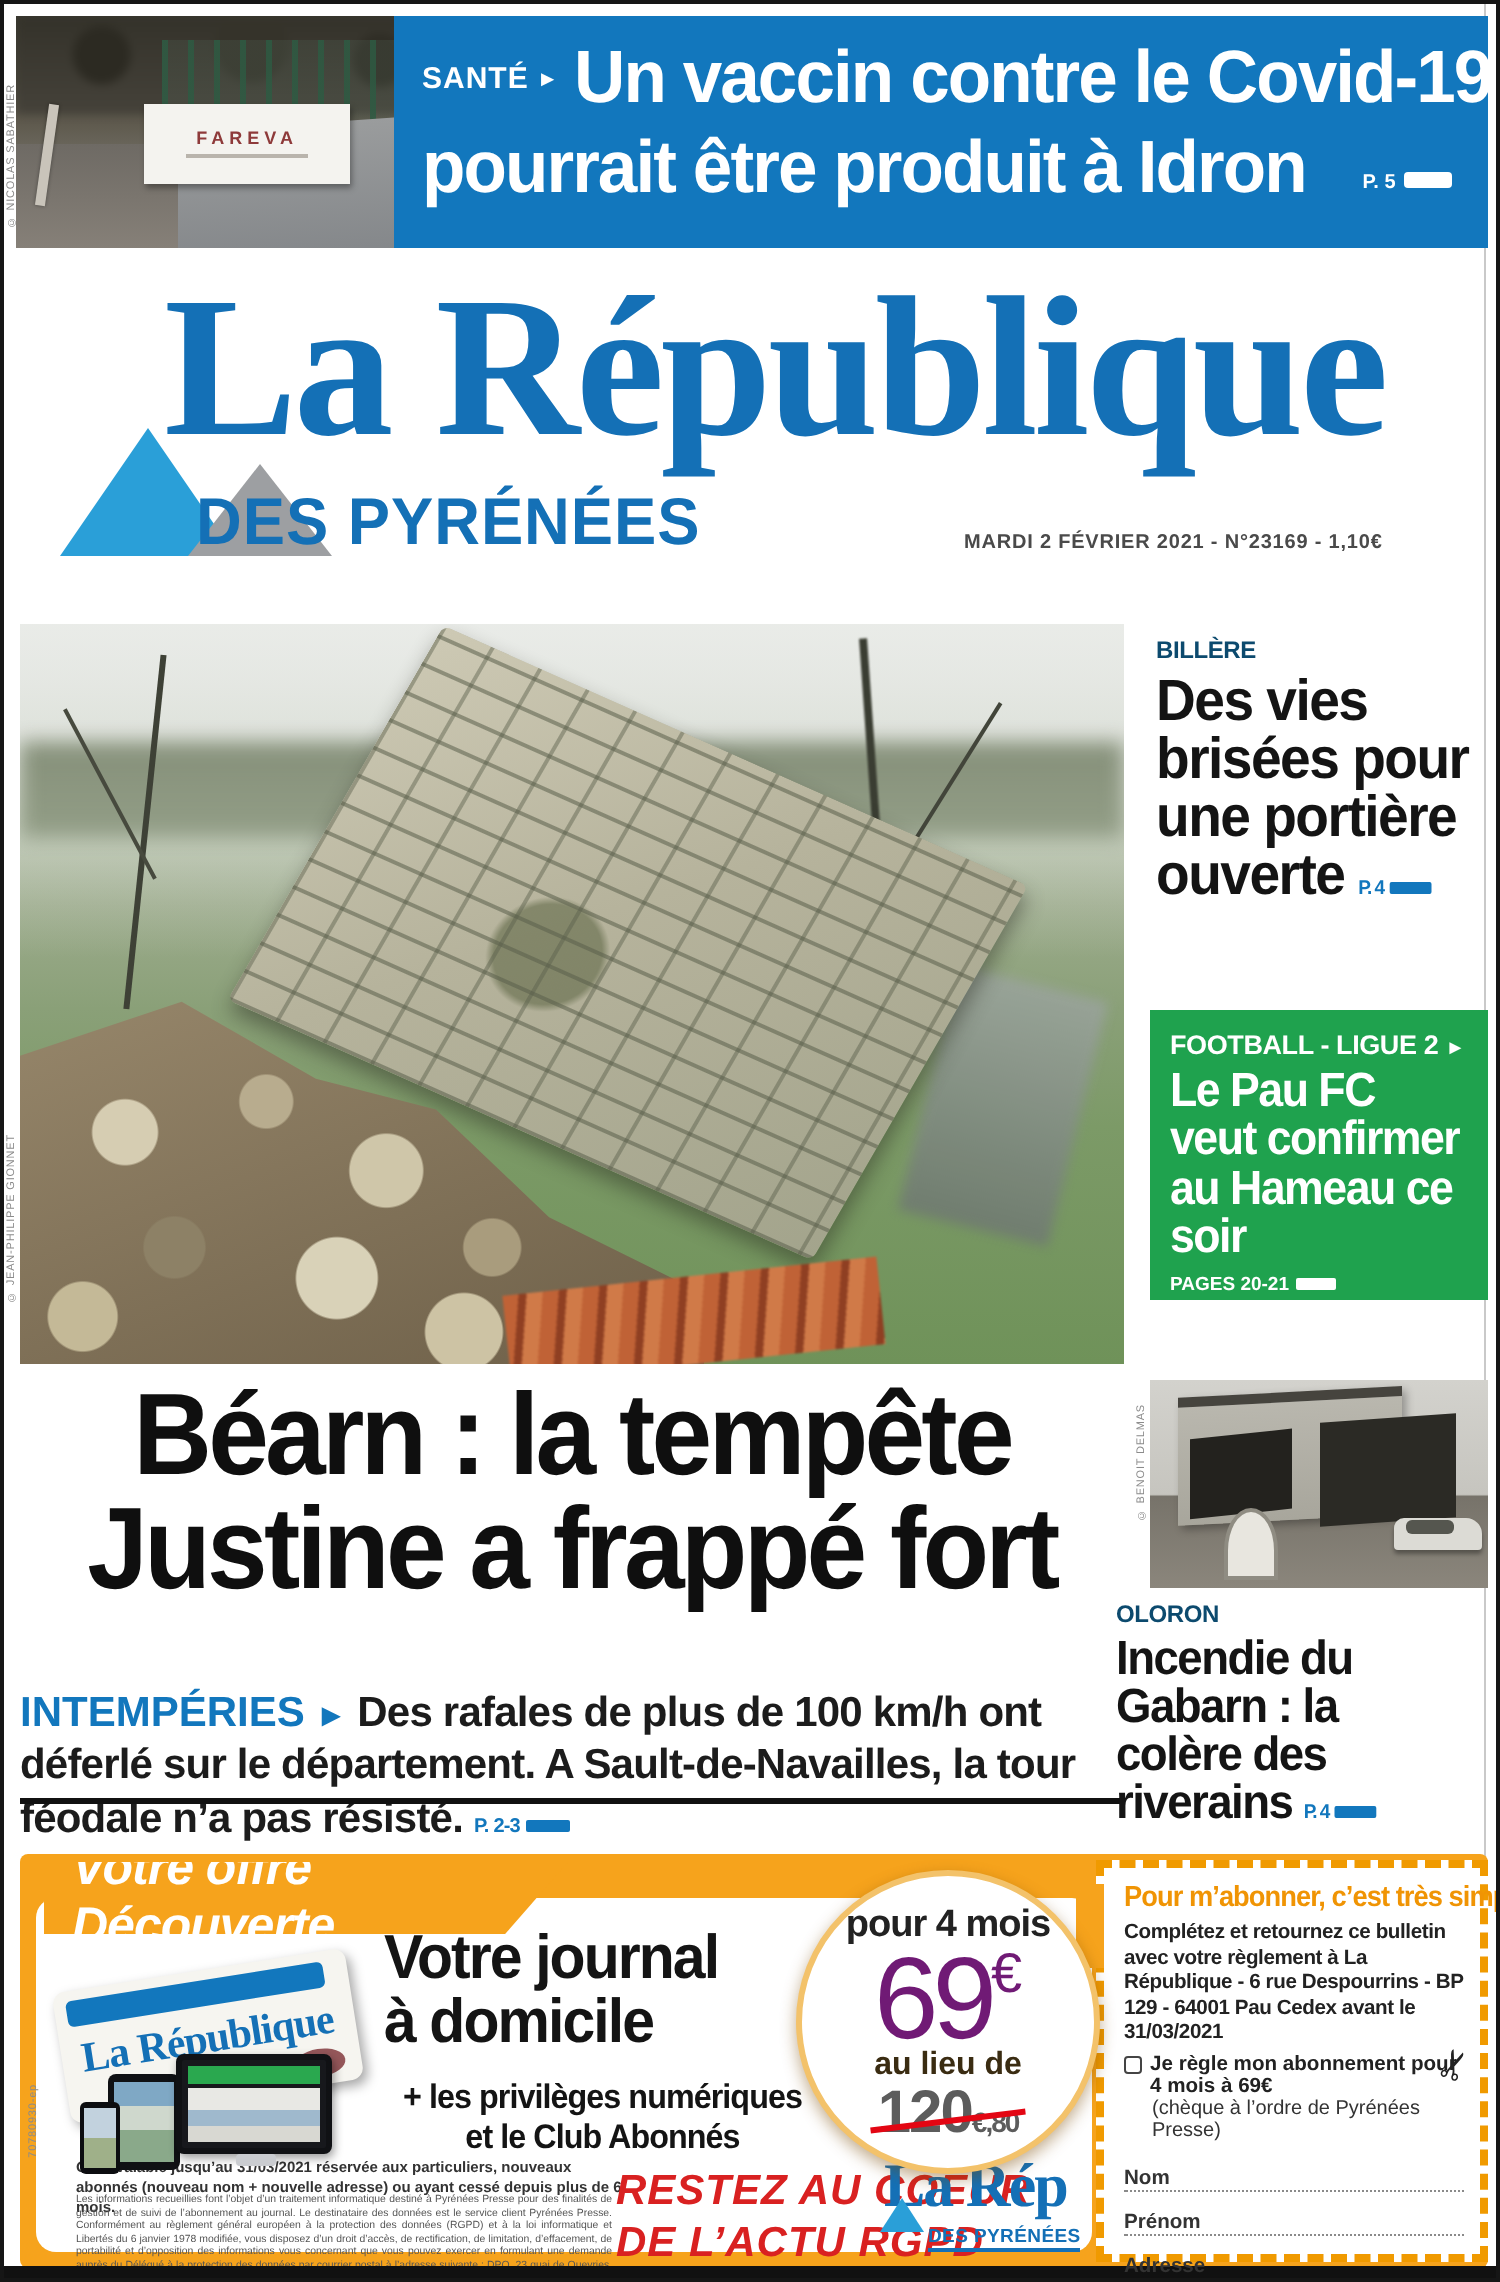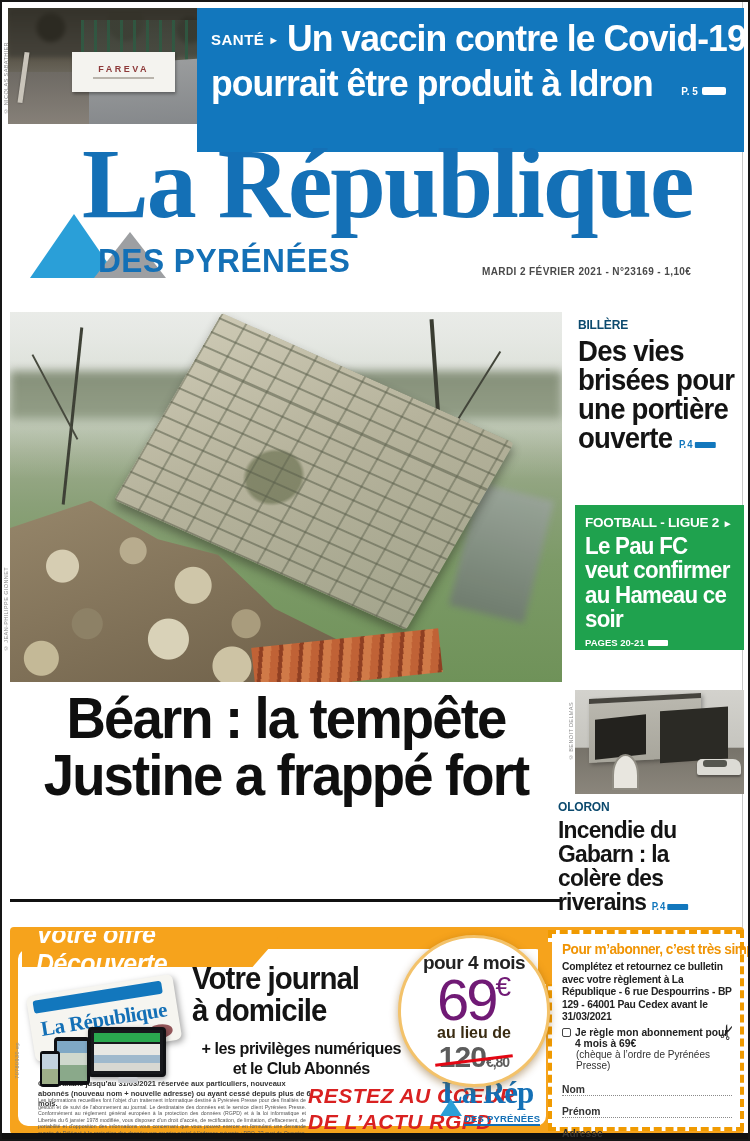--- a/index.html
+++ b/index.html
@@ -36,21 +36,21 @@
   .tp-pole { position:absolute; left:6%; top:38%; width:5px; height:44%; background:#c9c4ba;
     transform:rotate(8deg); box-shadow:0 0 2px rgba(0,0,0,.4); }
   .tp-wall { position:absolute; right:0; bottom:0; width:62%; height:58%;
     background:linear-gradient(180deg,#9a9c9d,#84878a); transform:skewY(-4deg); transform-origin:right bottom; }
   .tp-sign { position:absolute; right:22%; bottom:28%; width:48%; height:34%; background:#f4f3ef;
     box-shadow:1px 2px 3px rgba(0,0,0,.35); display:flex; flex-direction:column; align-items:center; justify-content:center; }
   .tp-sign .brand { font-size:9px; font-weight:bold; color:#8e3a3a; letter-spacing:2.5px; }
   .tp-sign .sub { margin-top:3px; width:60%; height:2px; background:#b9b4ac; }
 
   .top-banner {
-    position:absolute; left:195px; top:6px; width:547px; height:144px; background:#1277bd;
+    position:absolute; left:195px; top:6px; width:547px; height:116px; background:#1277bd;
     color:#fff; padding:10px 12px 0 14px;
   }
   .tb-line { display:flex; align-items:center; }
   .tb-kicker { font-size:15px; font-weight:bold; letter-spacing:.5px; margin-right:4px; white-space:nowrap; }
   .tb-arrow { font-size:11px; margin-right:8px; position:relative; top:1px; }
   .tb-head { font-size:37px; font-weight:900; letter-spacing:-1px; transform:scaleX(.96); transform-origin:0 50%; white-space:nowrap; }
   .tb-line2 { margin-top:3px; }
   .tb-pageref { font-size:10px; font-weight:bold; margin-left:10px; align-self:flex-end; padding-bottom:8px; }
   .tb-bar { display:inline-block; width:24px; height:8px; background:#fff; border-radius:2px; margin-left:4px; vertical-align:baseline; }
 
@@ -275,20 +275,26 @@
     <div class="mp-slab"></div>
     <div class="mp-rubble"></div>
     <div class="mp-terracotta"></div>
   </div>
   <span class="vcred" style="left:1px; top:565px;">© JEAN-PHILIPPE GIONNET</span>
 
   <div class="main-head">
     <div>Béarn : la tempête</div>
     <div>Justine a frappé fort</div>
   </div>
+  <div class="standfirst">
+    <span class="sf-kicker">INTEMPÉRIES</span>
+    <span class="sf-arrow">►</span>
+    <span>Des rafales de plus de 100 km/h ont déferlé sur le département. A Sault-de-Navailles, la tour féodale n’a pas résisté.</span>
+    <span class="pageref-blue">P. 2-3</span><span class="bar-blue"></span>
+  </div>
   <div class="main-rule"></div>
 
   <div class="sb-billere">
     <div class="sb-kicker">BILLÈRE</div>
     <div class="sb-head">
       <span>Des vies brisées pour une portière ouverte</span>
       <span class="pageref-blue">P. 4</span><span class="bar-blue"></span>
     </div>
   </div>
 

